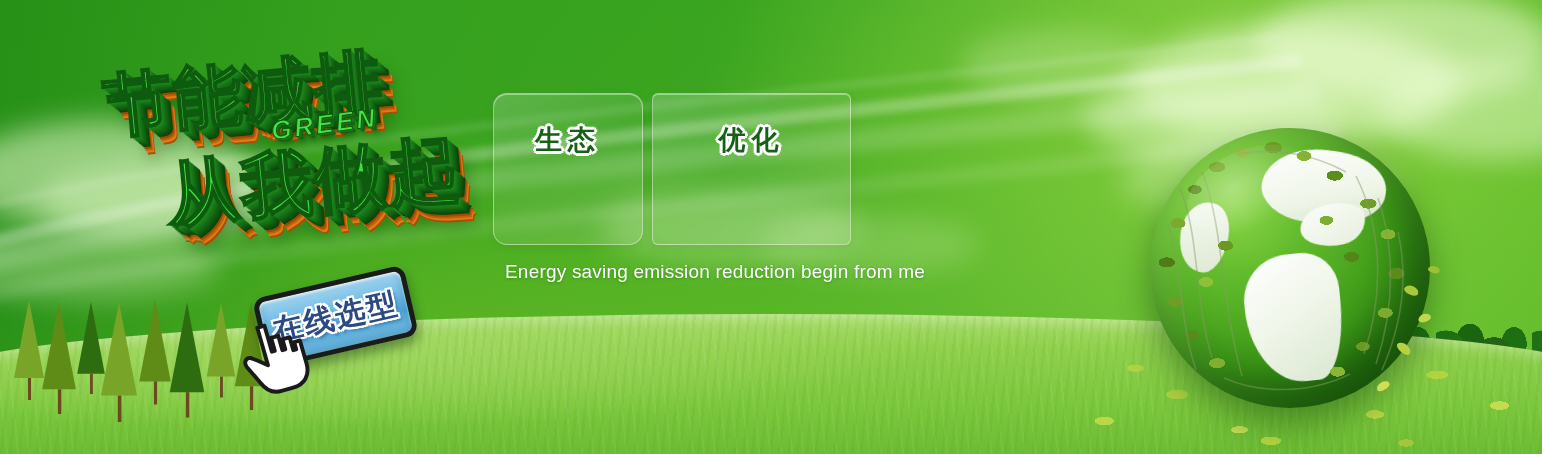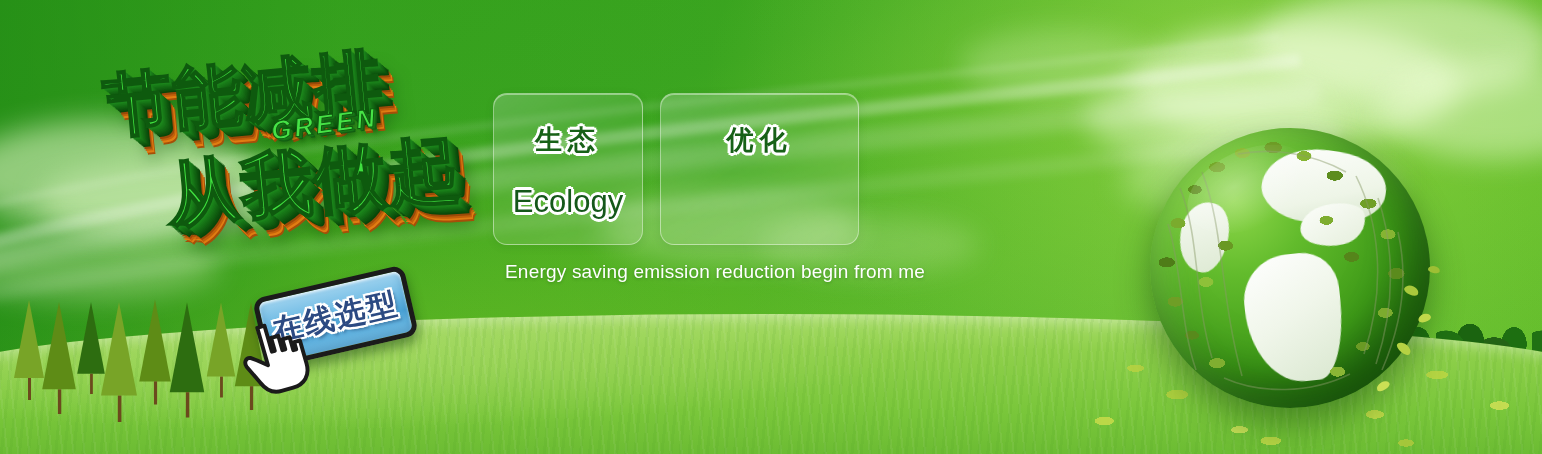--- a/index.html
+++ b/index.html
@@ -237,34 +237,34 @@
       -2px 0 #fff, 2px 0 #fff, 0 -2px #fff, 0 2px #fff,
       -2px -2px #fff, 2px -2px #fff, -2px 2px #fff, 2px 2px #fff,
       3px 4px 3px rgba(20,40,80,.40);
     user-select:none;
   }
   .cursor-hand{position:absolute;left:239px;top:318px;width:72px;height:78px;pointer-events:none;}
 
   
   .features{
     position:absolute;left:493px;top:93px;
-    display:flex;gap:17px;
+    display:flex;gap:9px;
   }
   .feature{
     width:148px;height:150px;
     border-radius:14px;
     background:linear-gradient(150deg, rgba(255,255,255,.20) 0%, rgba(255,255,255,.07) 45%, rgba(255,255,255,.15) 100%);
     border:1px solid rgba(255,255,255,.42);
     box-shadow:inset 0 1px 0 rgba(255,255,255,.40), 0 2px 8px rgba(20,80,10,.10);
     display:flex;flex-direction:column;align-items:center;
     cursor:pointer;
     backdrop-filter:blur(1px);
   }
   .feature.f2{width:212px;}
-  .feature.f3{width:197px;}
+  .feature.f3{width:197px;border-radius:6px;}
   .f-cn{
     margin-top:28px;
     font-size:27px;font-weight:bold;letter-spacing:6px;
     color:#176117;
     text-shadow:
       -2px 0 #fff, 2px 0 #fff, 0 -2px #fff, 0 2px #fff,
       -2px -2px #fff, 2px -2px #fff, -2px 2px #fff, 2px 2px #fff,
       -3px 0 #fff, 3px 0 #fff, 0 3px #fff, 0 -3px #fff;
     white-space:nowrap;
   }
@@ -406,21 +406,20 @@
   <svg class="cursor-hand" viewBox="0 0 48 52">
     <g transform="rotate(-16 24 26)">
       <path d="M18 4 L23 4 L23 22 L25 22 L25 13 L30 13 L30 23 L32 23 L32 16 L37 16 L37 25 L39 25 L39 20 L43 20 L43 36
                C43 44 38 49 30 49 L22 49 C16 49 12 45 10 40 L4 27 C3 24 5 21 8 22 L12 25 L18 30 Z" fill="#ffffff" stroke="#1a1a1a" stroke-width="2.6" stroke-linejoin="round"></path>
     </g>
   </svg>
 
   <div class="features">
     <div class="feature f1">
       <div class="f-cn">生态</div>
-      <div class="f-en">Ecology</div>
     </div>
     <div class="feature f3">
       <div class="f-cn">优化</div>
     </div>
   </div>
 
   <div class="tagline">Energy saving emission reduction begin from me</div>
 
 </div>
 

